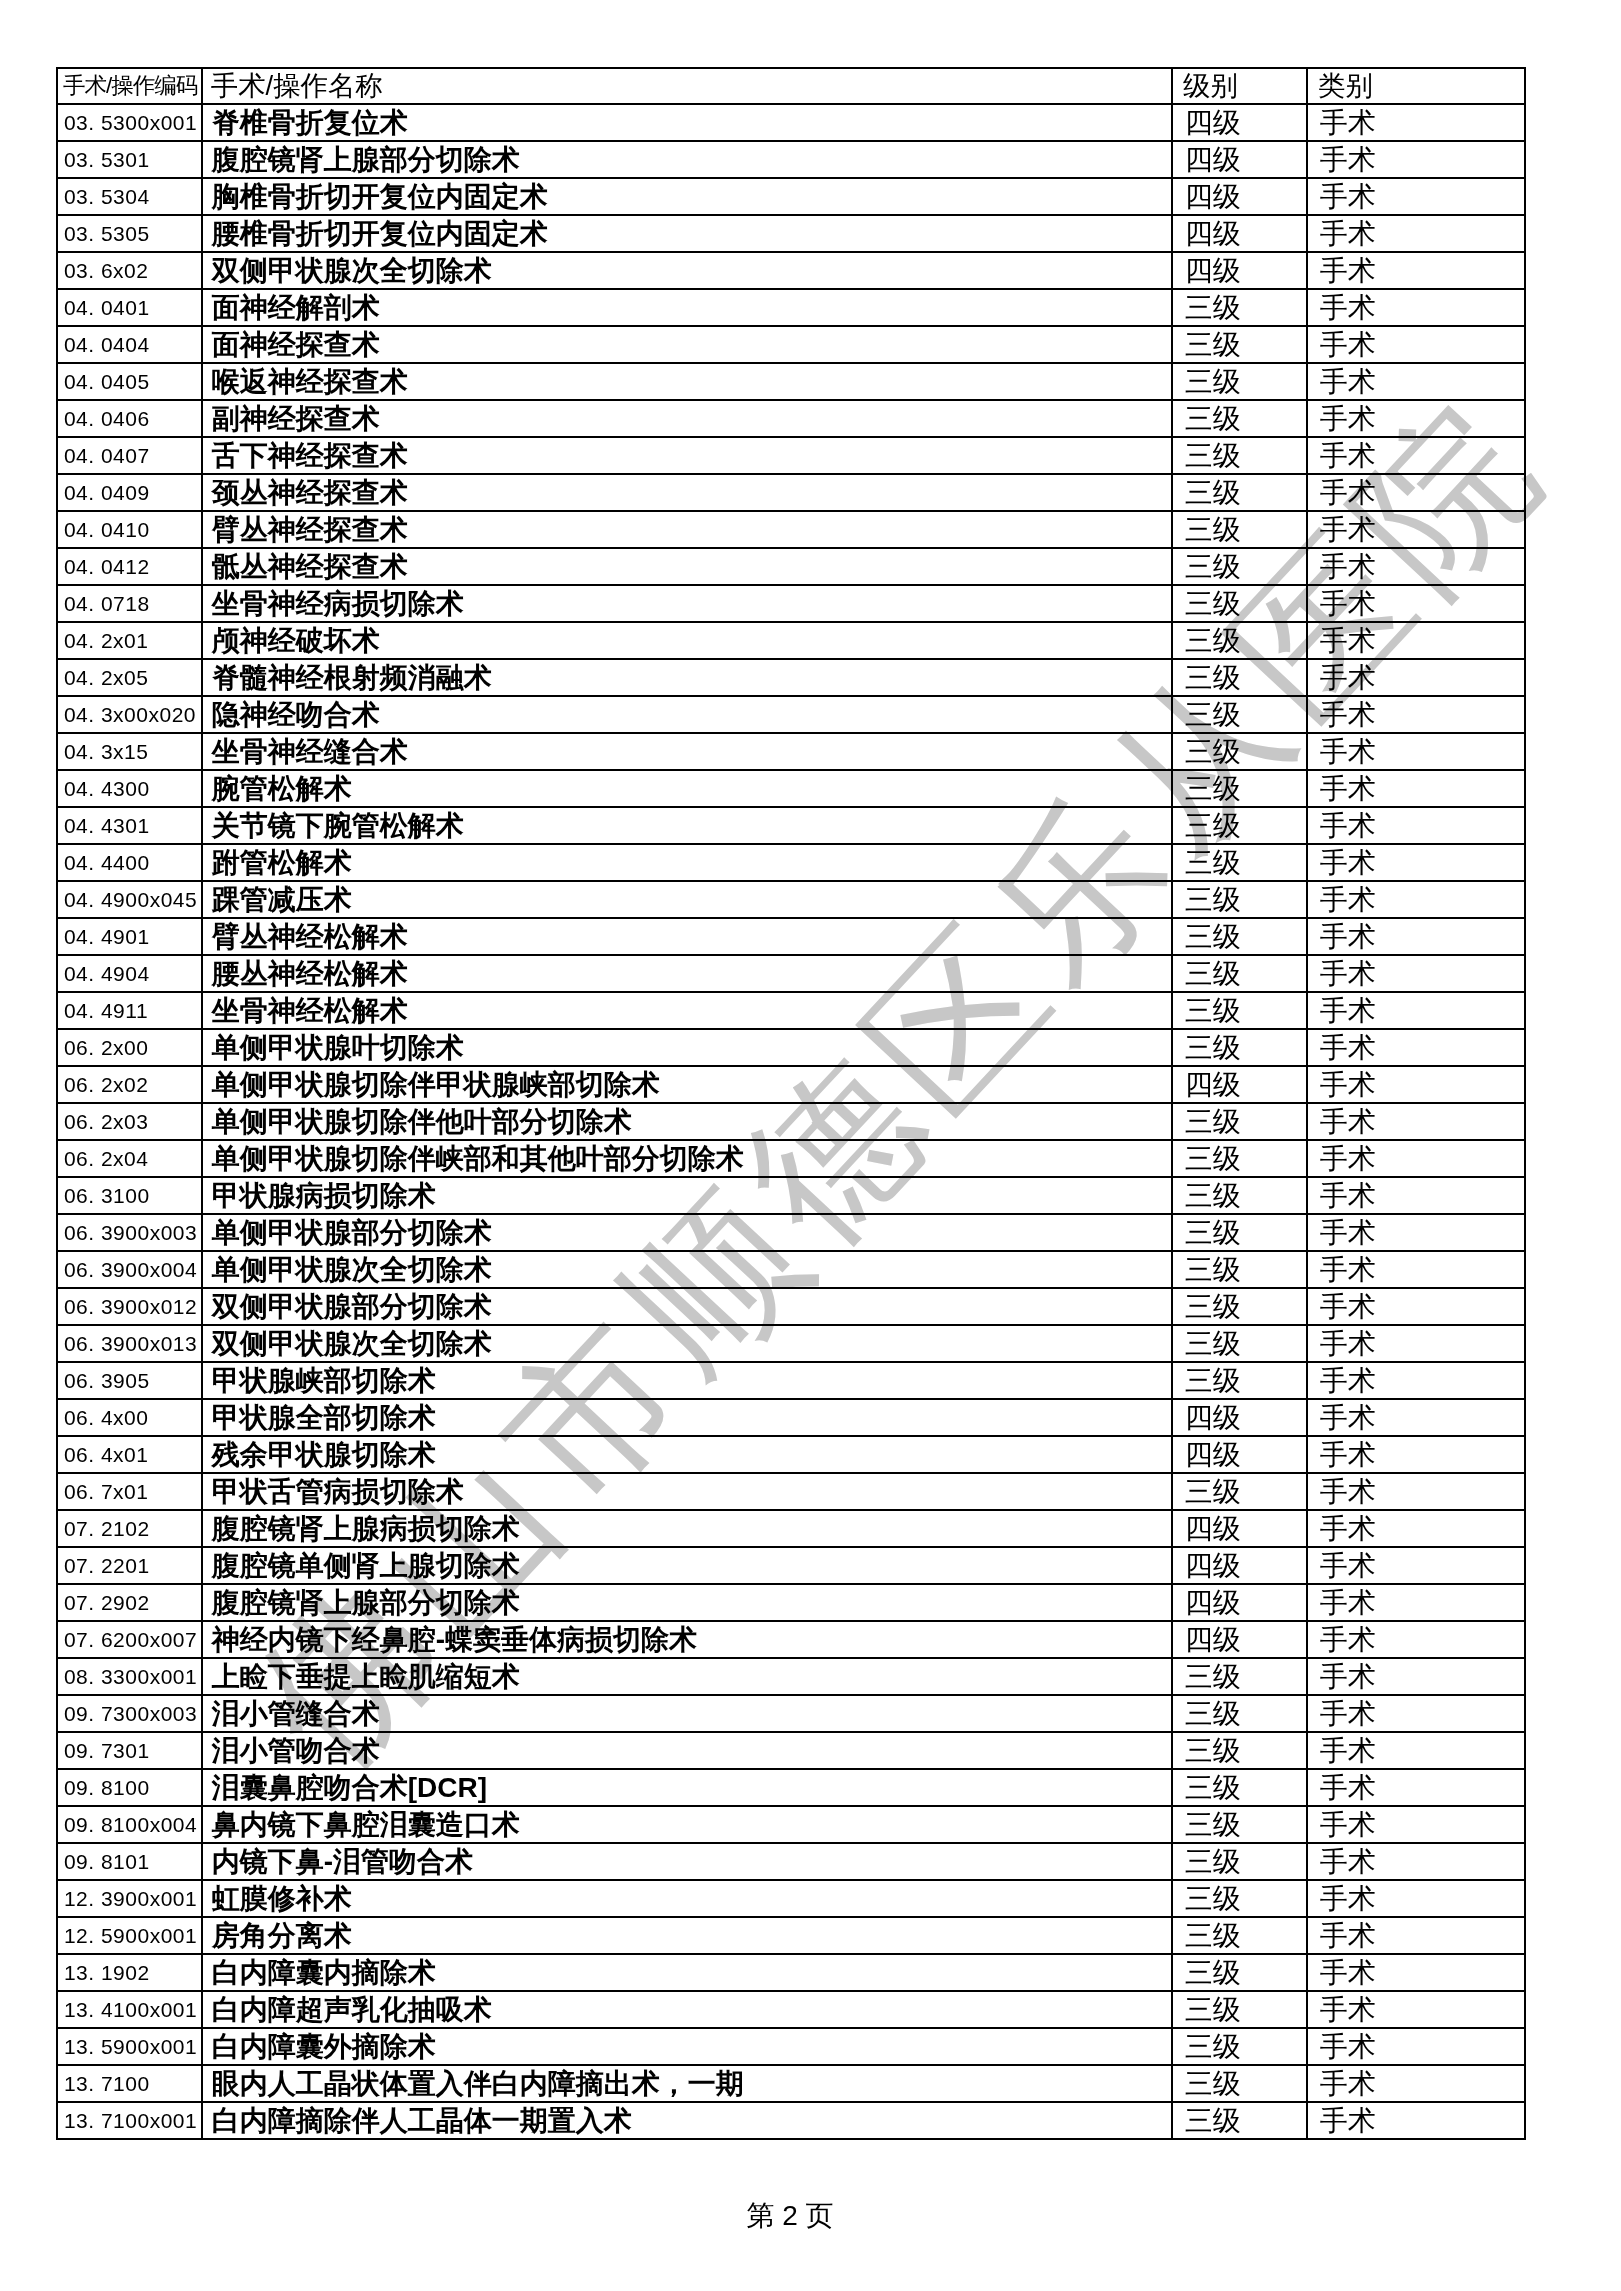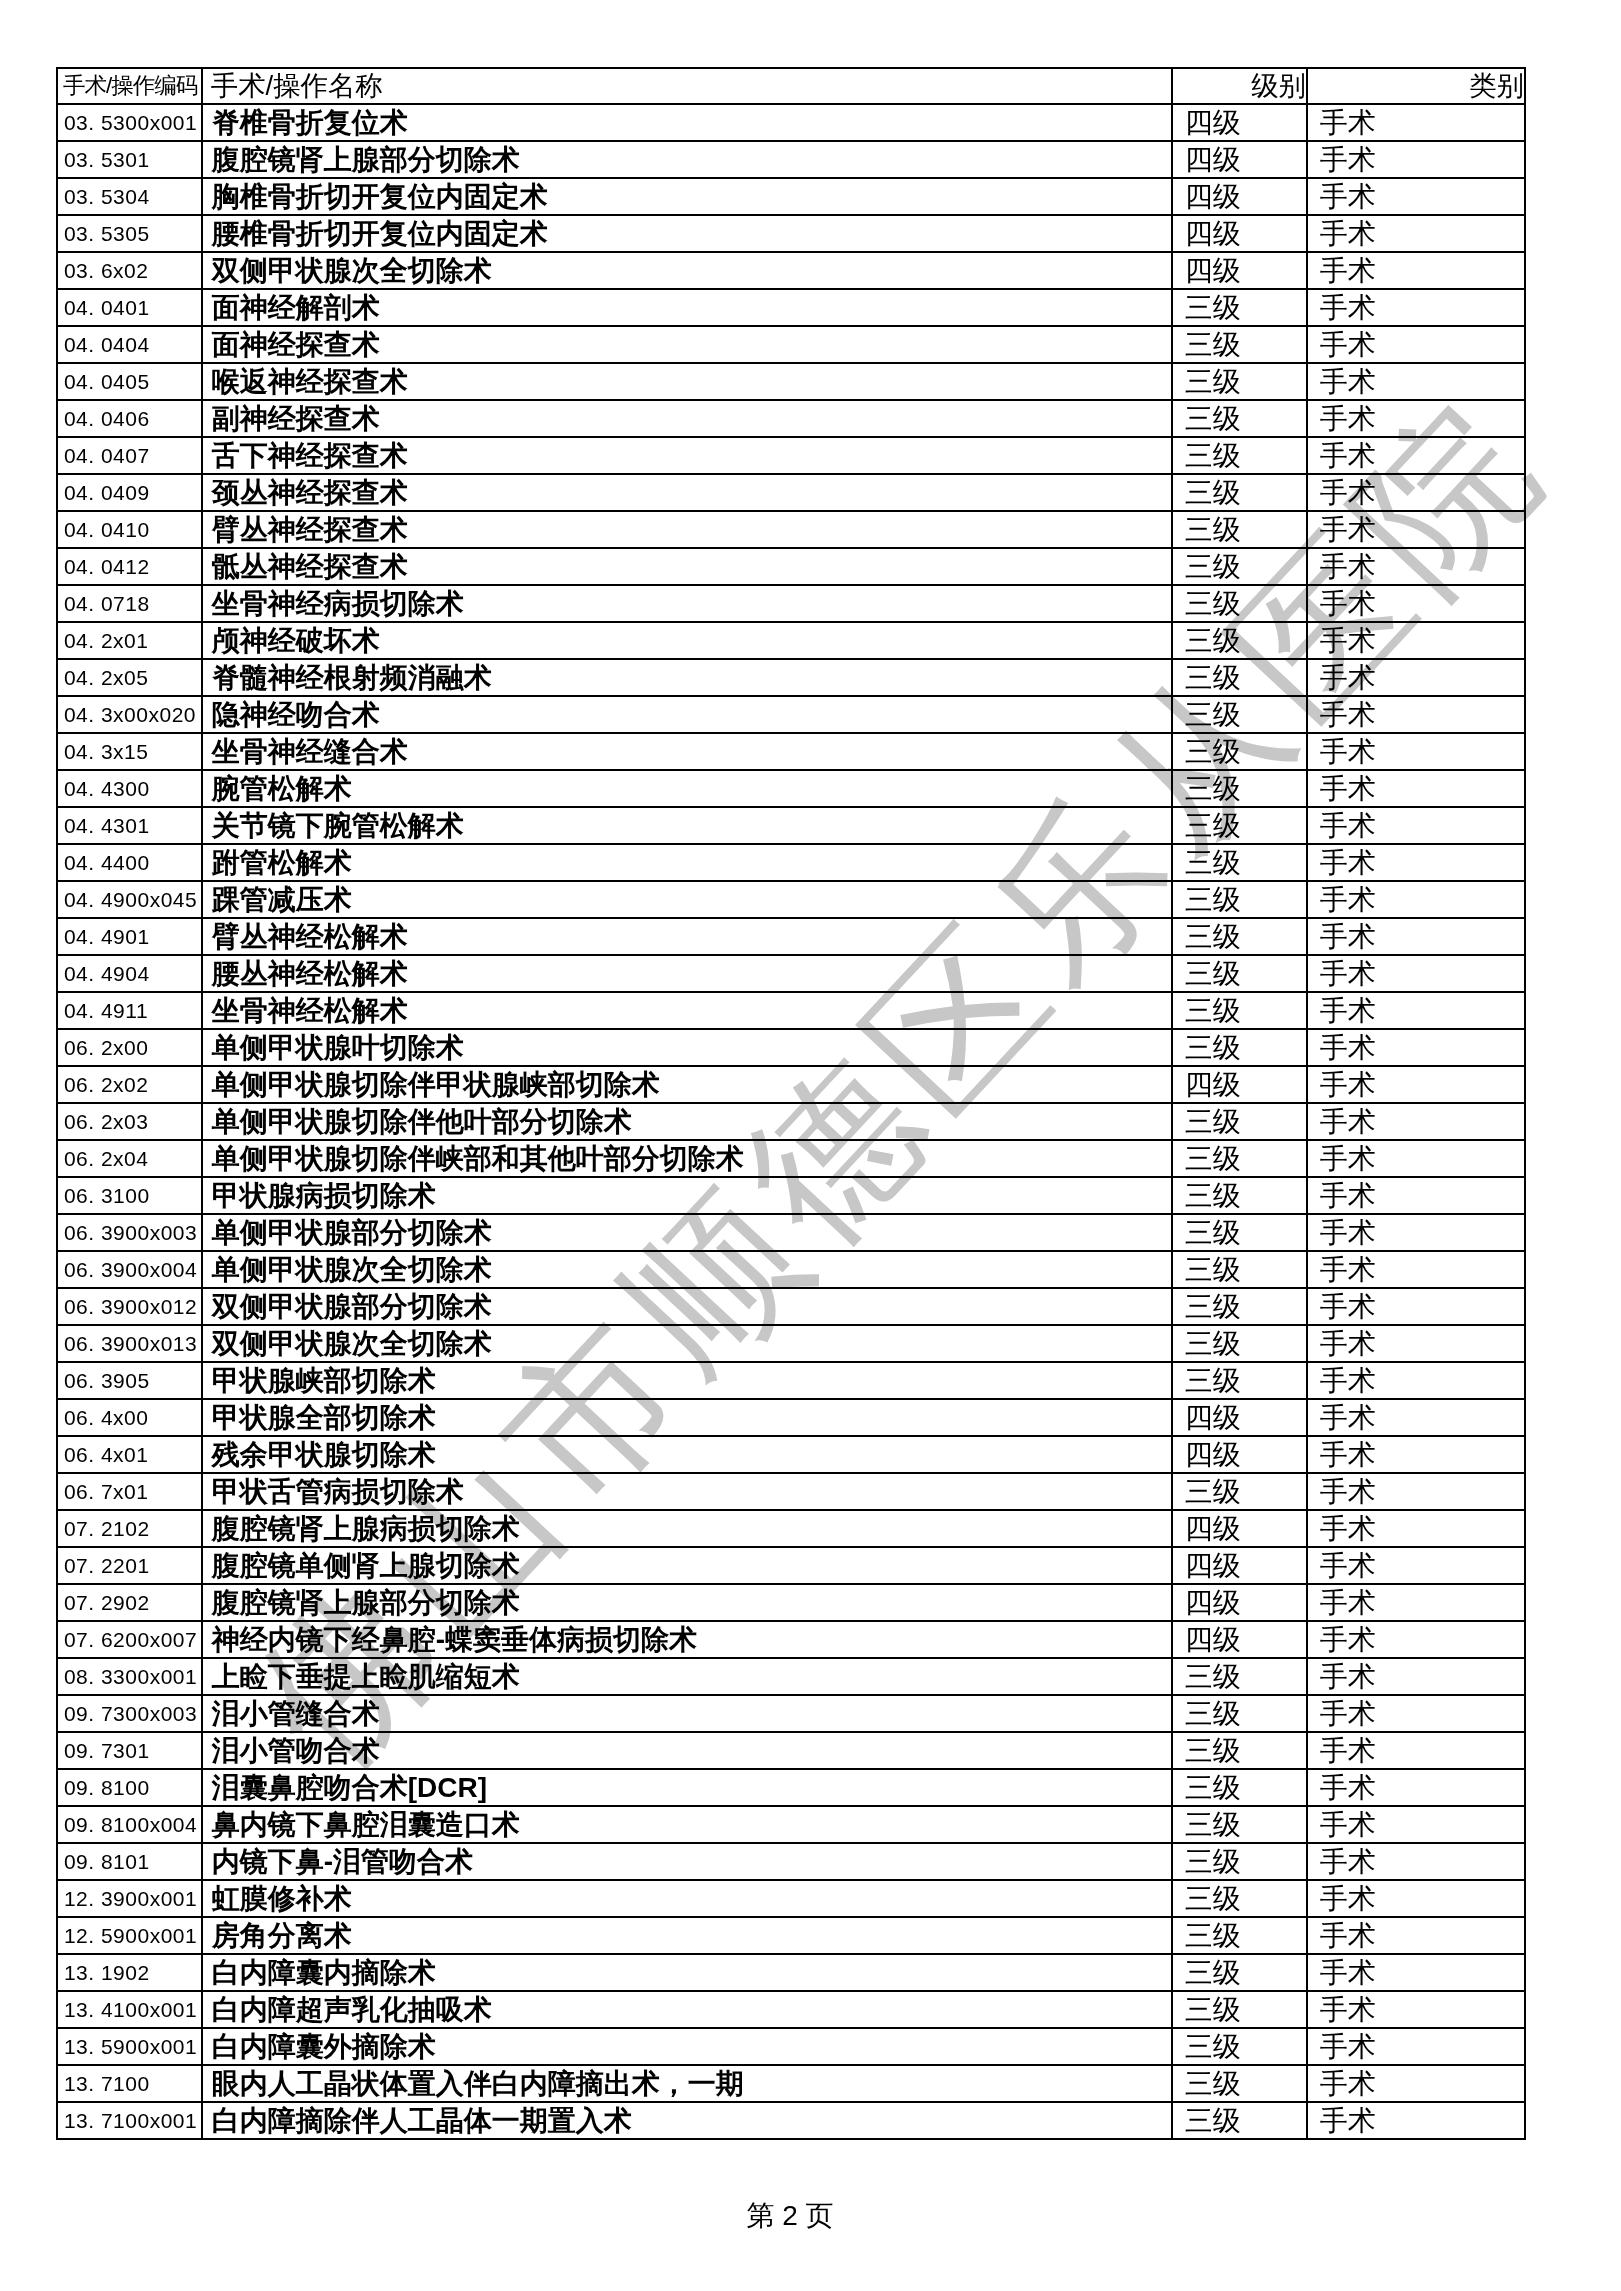--- a/index.html
+++ b/index.html
@@ -47,21 +47,21 @@
     line-height:1;
     font-weight:normal;
     text-align:left;
     background:transparent;
   }
   thead tr{height:36px;}
   tbody tr{height:37px;}
   th{font-size:27.4px;}
   th.c0{font-size:22.5px;padding-left:4.9px;letter-spacing:-1px;}
   th.c1{padding-left:7.8px;}
-  th.c2,th.c3{padding-left:1px;text-align:right;}
+  th.c2,th.c3{padding-left:10px;}
   td.c0{font-size:21px;padding-left:5.9px;letter-spacing:0.5px;margin-left:41px;}
   td.c1{font-size:28px;padding-left:8.8px;font-weight:bold;}
   td.c2,td.c3{font-size:28px;padding-left:11.8px;}
   .footer{
     position:absolute;
     left:56px;top:2197px;
     width:1468px;
     text-align:center;
     font-size:28px;
     font-family:Liberation Sans, sans-serif;

